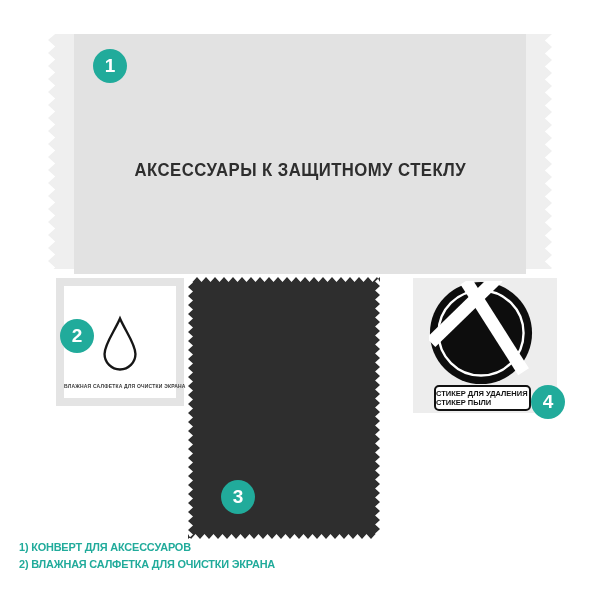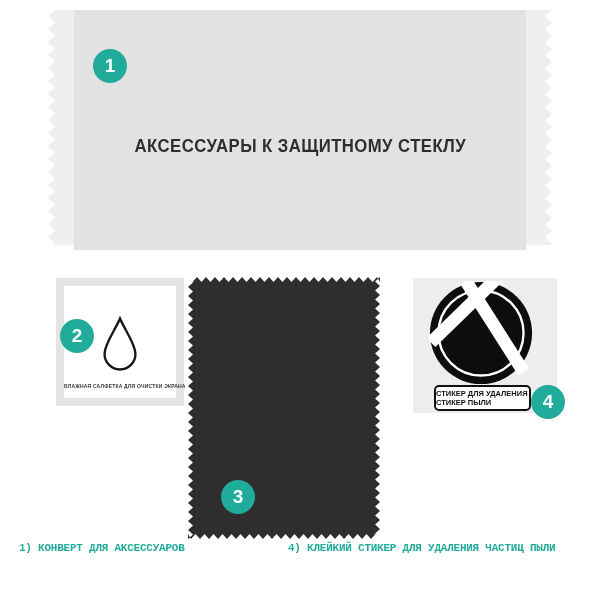--- a/index.html
+++ b/index.html
@@ -4,21 +4,21 @@
 <style>
   html,body{margin:0;padding:0;}
   body{
     width:600px;height:600px;position:relative;background:#ffffff;
     font-family:"Liberation Sans","DejaVu Sans",sans-serif;
     overflow:hidden;
   }
   .abs{position:absolute;}
 
   
-  .envelope{left:48px;top:10px;width:504px;height:235px;}
+  .envelope{left:48px;top:34px;width:504px;height:235px;}
   .envelope-body{left:26px;top:0;width:452px;height:240px;}
   .envelope-title{left:0;top:125px;width:504px;text-align:center;color:#2e2e2e;
     font-size:19px;font-weight:bold;}
   .condense{display:inline-block;transform:scaleX(.88);transform-origin:center;
     letter-spacing:.5px;white-space:nowrap;}
 
   
   .num-badge{width:34px;height:34px;border-radius:50%;display:flex;
     align-items:center;justify-content:center;color:#fff;font-size:19px;
     font-weight:bold;}
@@ -38,21 +38,21 @@
   .sticker-logo{left:16px;top:3px;width:104px;height:104px;}
   .sticker-plate{left:21px;top:107px;width:97px;height:26px;background:#fff;
     border:2.5px solid #111;border-radius:5px;box-sizing:border-box;z-index:3;
     display:flex;flex-direction:column;align-items:flex-start;justify-content:center;}
   .sticker-plate div{font-size:7.5px;line-height:9px;font-weight:bold;color:#111;
     white-space:nowrap;}
   .badge-4{z-index:2;}
 
   
   .legend-col{top:539px;font-size:11.5px;font-weight:bold;}
-  .legend-col .legend-line{height:17px;line-height:17px;white-space:nowrap;font-family:Liberation Mono, monospace;}
+  .legend-col .legend-line{height:17px;line-height:17px;white-space:nowrap;}
   .legend-col .legend-line span{display:inline-block;transform:scaleX(.95);
     transform-origin:left;letter-spacing:-.2px;}
   .legend-left{left:19px;}
   .legend-right{left:288px;}
 </style>
 </head>
 <body>
 
 <div class="abs envelope" style="background-color: rgb(239, 239, 239); clip-path: polygon(0px 0px, 504px 0px, 504px 0px, 496.9px 6.5px, 504px 13px, 496.9px 19.5px, 504px 26px, 496.9px 32.5px, 504px 39px, 496.9px 45.5px, 504px 52px, 496.9px 58.5px, 504px 65px, 496.9px 71.5px, 504px 78px, 496.9px 84.5px, 504px 91px, 496.9px 97.5px, 504px 104px, 496.9px 110.5px, 504px 117px, 496.9px 123.5px, 504px 130px, 496.9px 136.5px, 504px 143px, 496.9px 149.5px, 504px 156px, 496.9px 162.5px, 504px 169px, 496.9px 175.5px, 504px 182px, 496.9px 188.5px, 504px 195px, 496.9px 201.5px, 504px 208px, 496.9px 214.5px, 504px 221px, 496.9px 227.5px, 504px 234px, 496.9px 240px, 504px 240px, 0px 240px, 0px 240px, 7.2px 233.5px, 0px 227px, 7.2px 220.5px, 0px 214px, 7.2px 207.5px, 0px 201px, 7.2px 194.5px, 0px 188px, 7.2px 181.5px, 0px 175px, 7.2px 168.5px, 0px 162px, 7.2px 155.5px, 0px 149px, 7.2px 142.5px, 0px 136px, 7.2px 129.5px, 0px 123px, 7.2px 116.5px, 0px 110px, 7.2px 103.5px, 0px 97px, 7.2px 90.5px, 0px 84px, 7.2px 77.5px, 0px 71px, 7.2px 64.5px, 0px 58px, 7.2px 51.5px, 0px 45px, 7.2px 38.5px, 0px 32px, 7.2px 25.5px, 0px 19px, 7.2px 12.5px, 0px 6px, 7.2px 0px, 0px 0px);">
   <div class="abs envelope-body" style="background-color: rgb(226, 226, 226);"></div>
@@ -84,18 +84,18 @@
     <div>СТИКЕР ДЛЯ УДАЛЕНИЯ</div>
     <div>СТИКЕР ПЫЛИ</div>
   </div>
 </div>
 <div class="abs num-badge badge-4" style="left: 531px; top: 385px; background-color: rgb(33, 171, 155);">4</div>
 
 <div class="abs legend-col legend-left">
   <div class="legend-line">
     <span style="color: rgb(33, 171, 155);">1) КОНВЕРТ ДЛЯ АКСЕССУАРОВ</span>
   </div>
+  <div class="legend-line">
+    <span style="color: rgb(33, 171, 155);">2) ВЛАЖНАЯ САЛФЕТКА ДЛЯ ОЧИСТКИ ЭКРАНА</span>
+  </div>
 </div>
 <div class="abs legend-col legend-right">
-  <div class="legend-line">
-    <span style="color: rgb(33, 171, 155);">4) КЛЕЙКИЙ СТИКЕР ДЛЯ УДАЛЕНИЯ ЧАСТИЦ ПЫЛИ</span>
-  </div>
 </div>
 
 </body></html>

